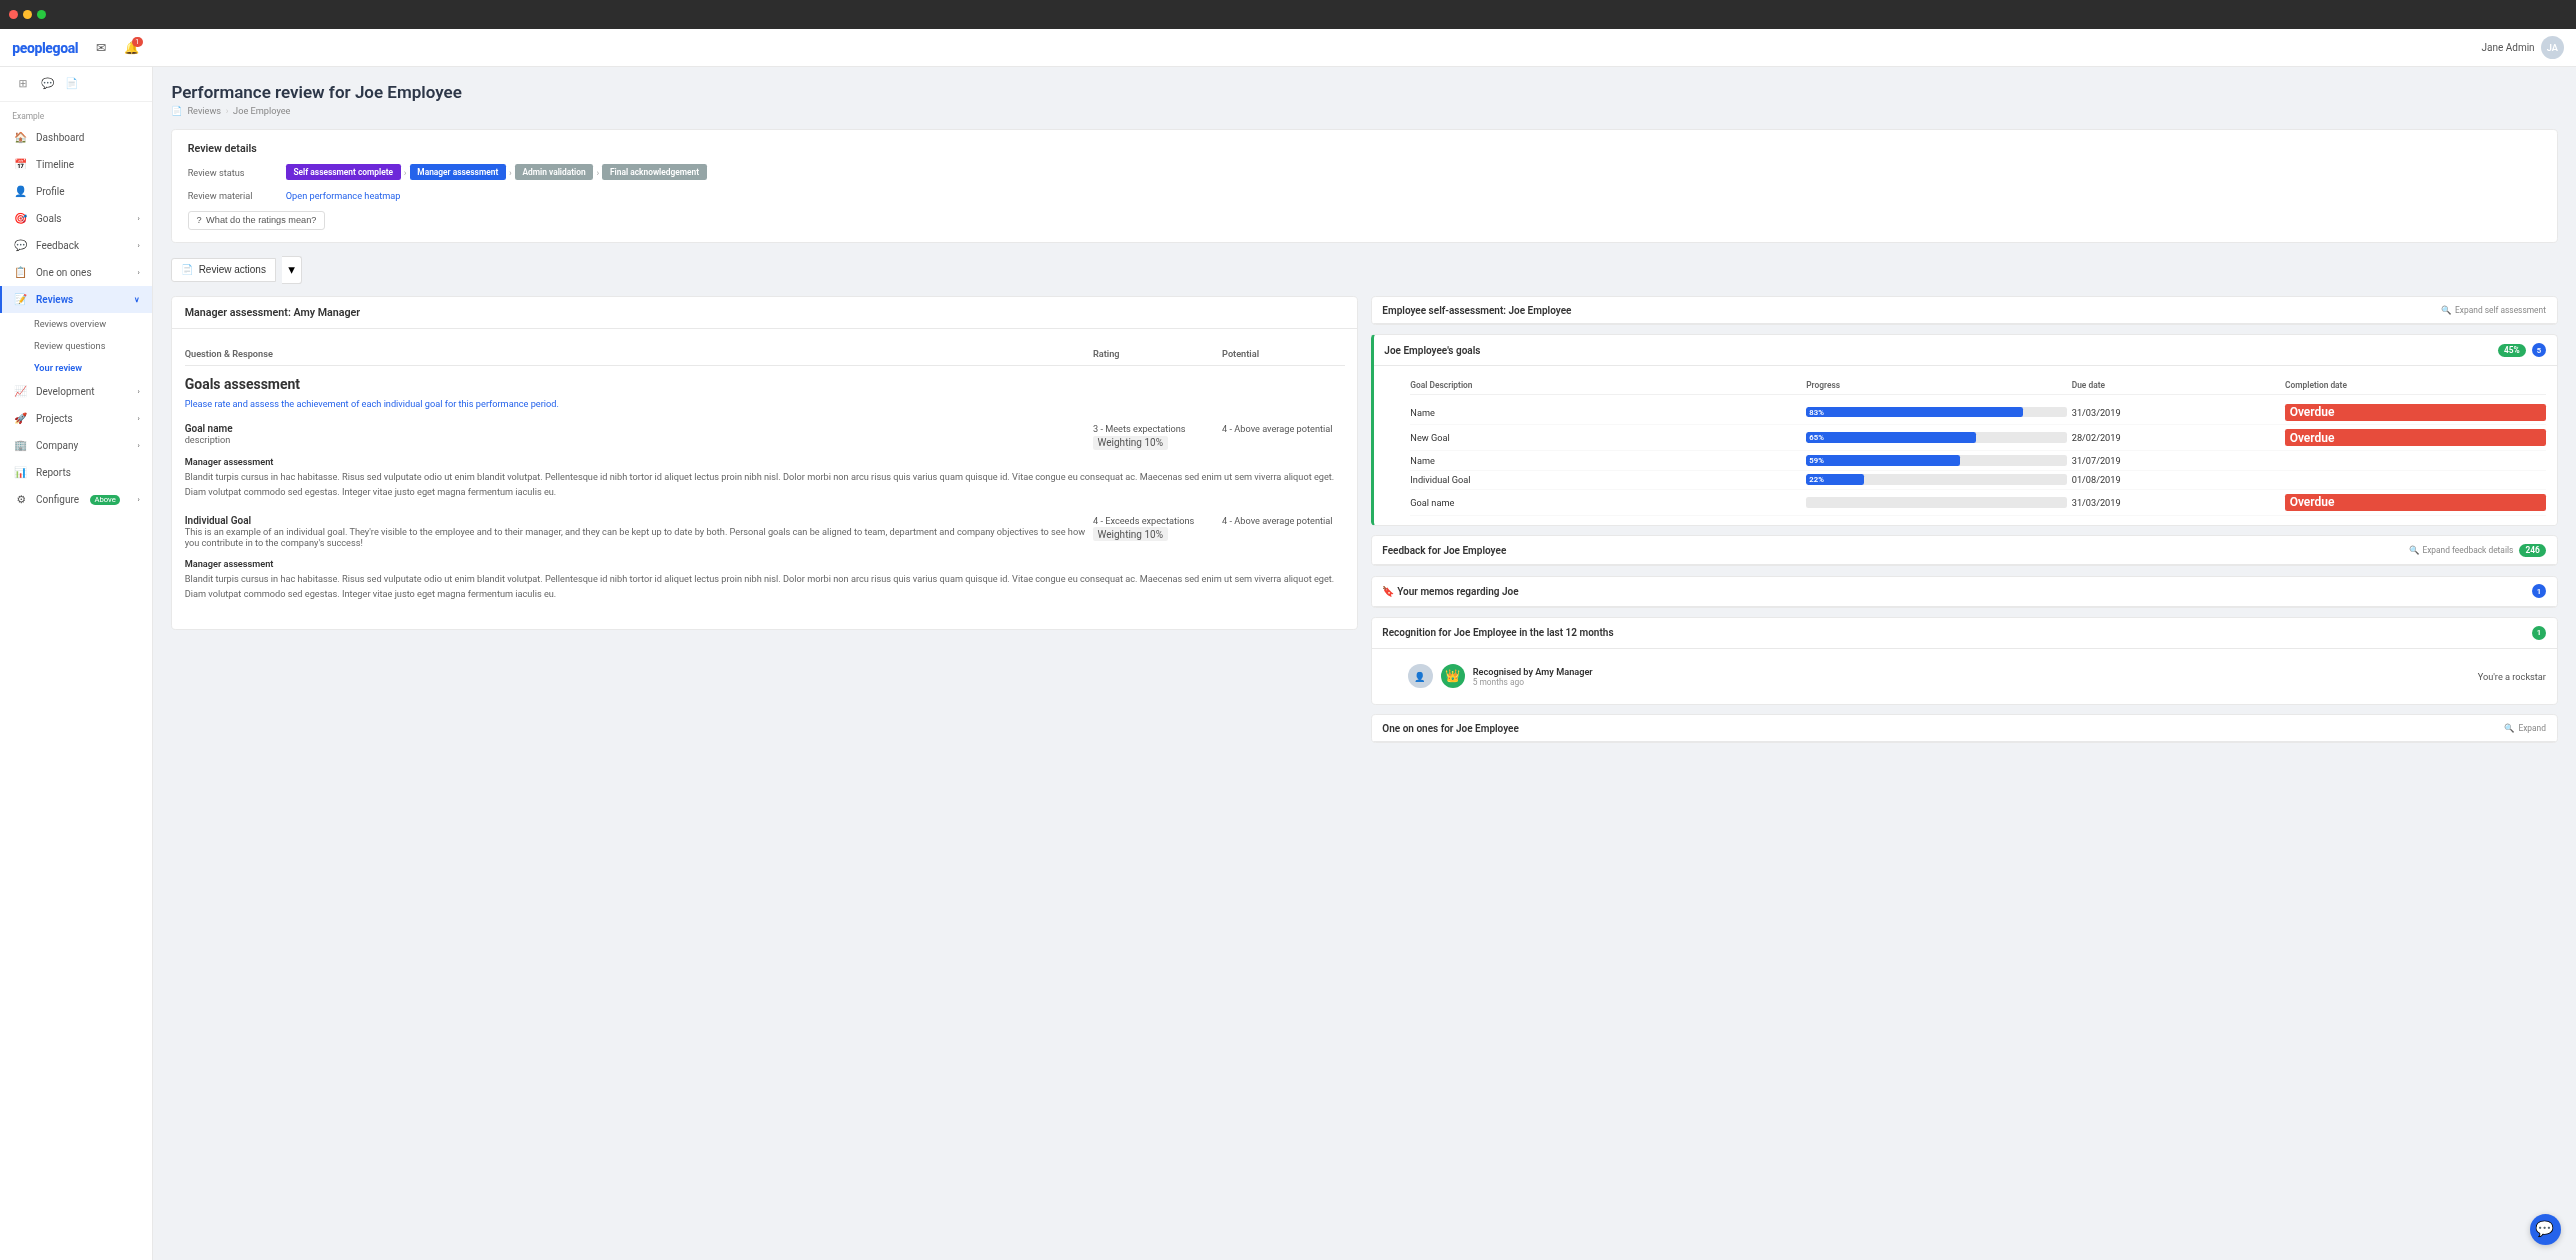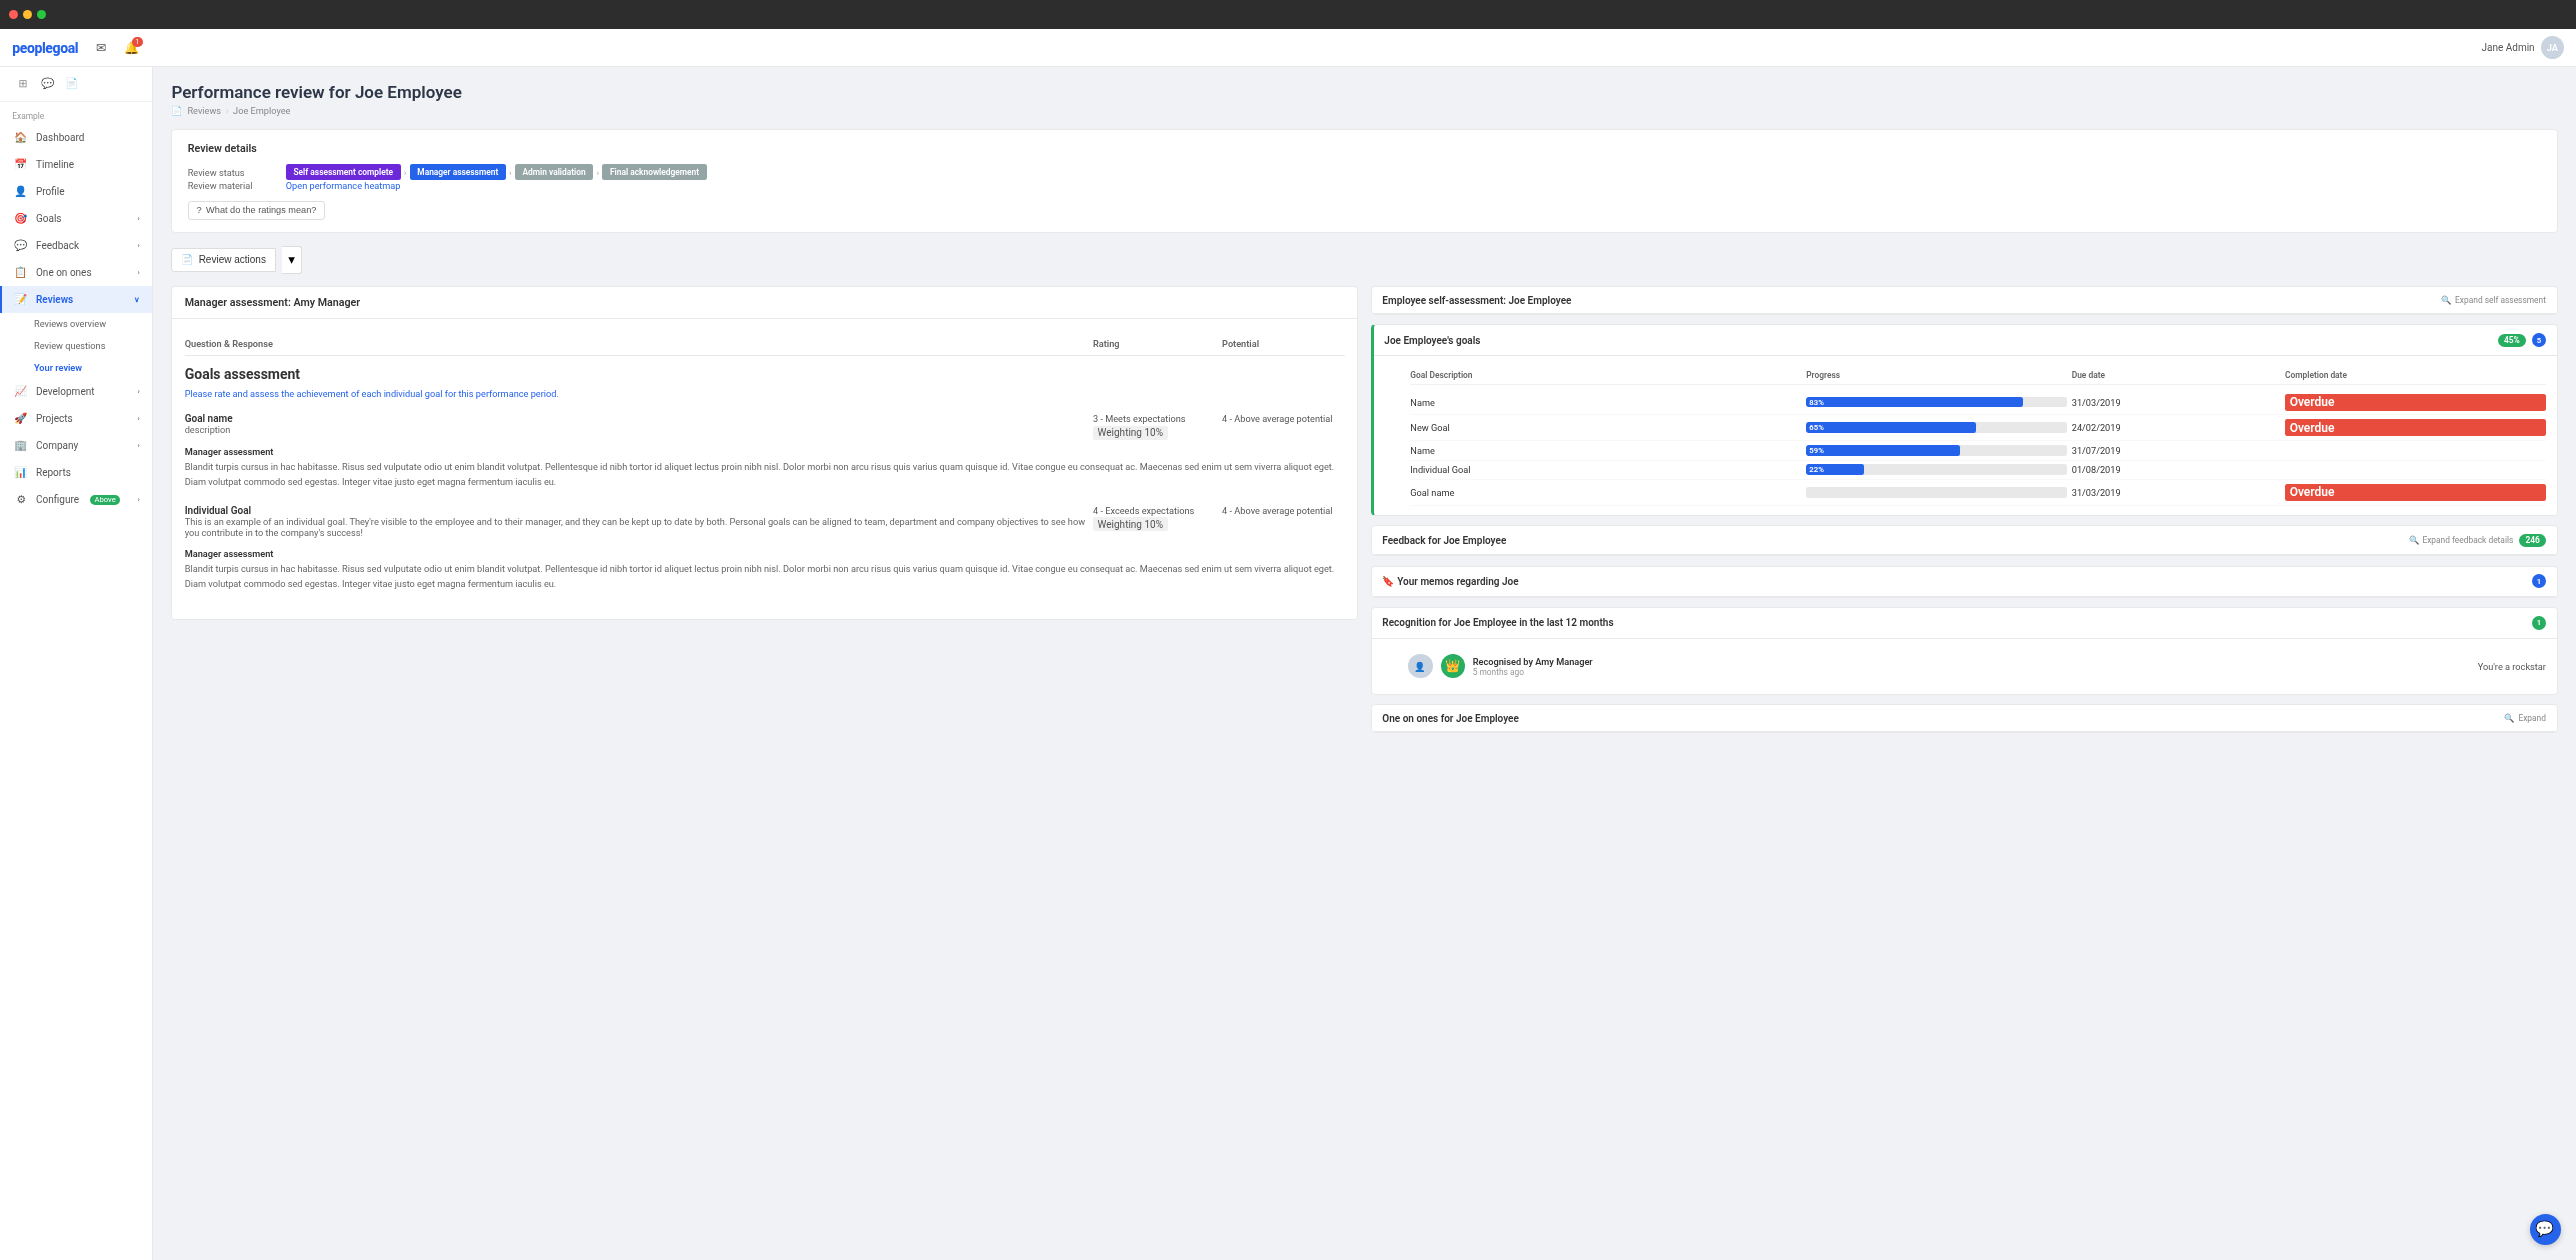--- a/index.html
+++ b/index.html
@@ -51,21 +51,21 @@
     
     .page-title { font-size: 17px; font-weight: 600; color: #2d3748; margin-bottom: 3.1px; }
     .breadcrumb { display: flex; align-items: center; gap: 4.6px; font-size: 9.2px; color: #888; margin-bottom: 12.3px; }
     .breadcrumb a { color: #888; text-decoration: none; }
     .breadcrumb-sep { color: #ccc; }
 
     
     .card { background: #fff; border-radius: 4.6px; border: 0.8px solid #e8e8e8; padding: 12.3px 15.3px; margin-bottom: 12.3px; }
     .card-title { font-size: 10.7px; font-weight: 600; color: #333; margin-bottom: 9.2px; }
 
-    .review-status-row { display: flex; align-items: center; gap: 6.1px; margin-bottom: 0; }
+    .review-status-row { display: flex; align-items: center; gap: 6.1px; margin-bottom: 10px; }
     .review-status-label { font-size: 9.2px; color: #666; width: 92px; }
     .status-pipeline { display: flex; align-items: center; gap: 3.1px; }
     .status-badge { padding: 3.1px 7.7px; border-radius: 2.3px; font-size: 8.4px; font-weight: 600; color: #fff; }
     .status-badge.green { background: #6d28d9; }
     .status-badge.blue { background: #2563eb; }
     .status-badge.gray { background: #95a5a6; }
     .status-arrow { color: #aaa; font-size: 9.2px; }
 
     .review-material-row { display: flex; align-items: center; gap: 6.1px; margin-bottom: 9.2px; }
     .review-material-label { font-size: 9.2px; color: #666; width: 92px; }
@@ -375,21 +375,21 @@
                 </div>
                 <span>31/03/2019</span>
                 <span class="overdue-badge">Overdue</span>
               </div>
               <div class="goals-table-row">
                 <span>New Goal</span>
                 <div class="progress-bar-wrap">
                   <div class="progress-bar-fill" style="width:65%;background:#2563eb;"></div>
                   <span class="progress-bar-label">65%</span>
                 </div>
-                <span>24/02/2019</span>
+                <span>28/02/2019</span>
                 <span class="overdue-badge">Overdue</span>
               </div>
               <div class="goals-table-row">
                 <span>Name</span>
                 <div class="progress-bar-wrap">
                   <div class="progress-bar-fill" style="width:59%;background:#2563eb;"></div>
                   <span class="progress-bar-label">59%</span>
                 </div>
                 <span>31/07/2019</span>
                 <span></span>

